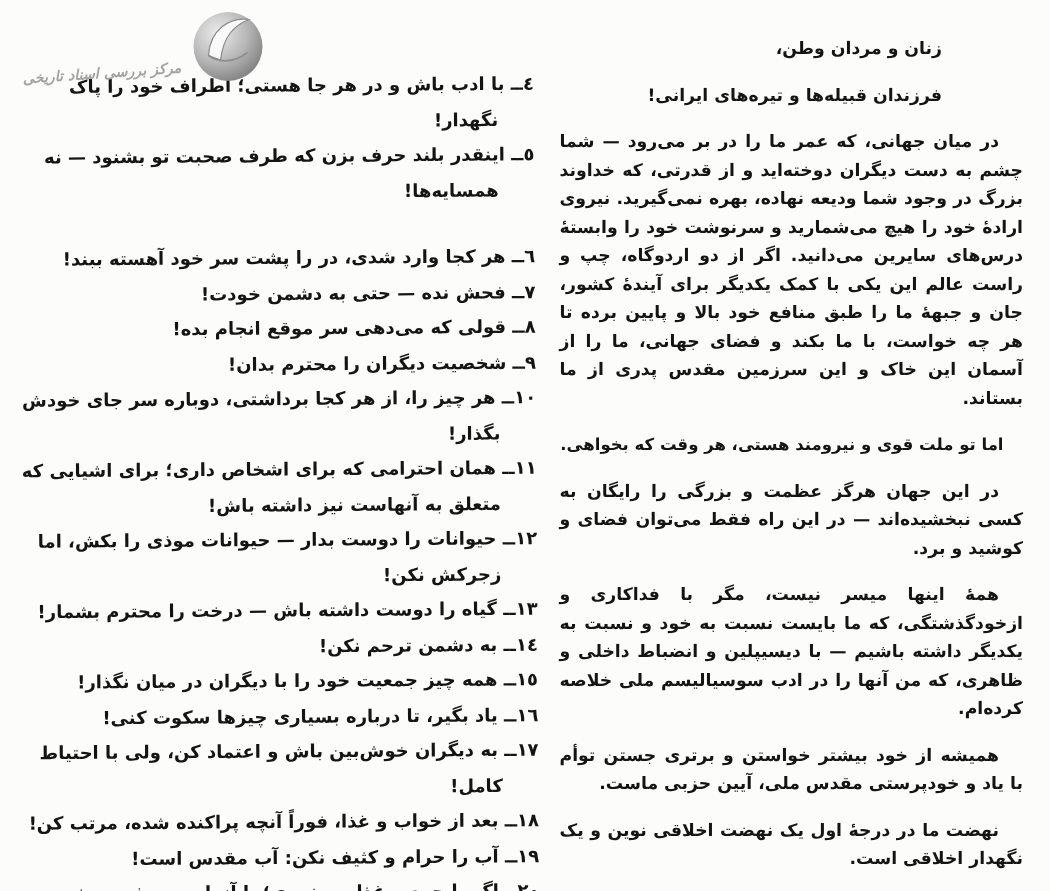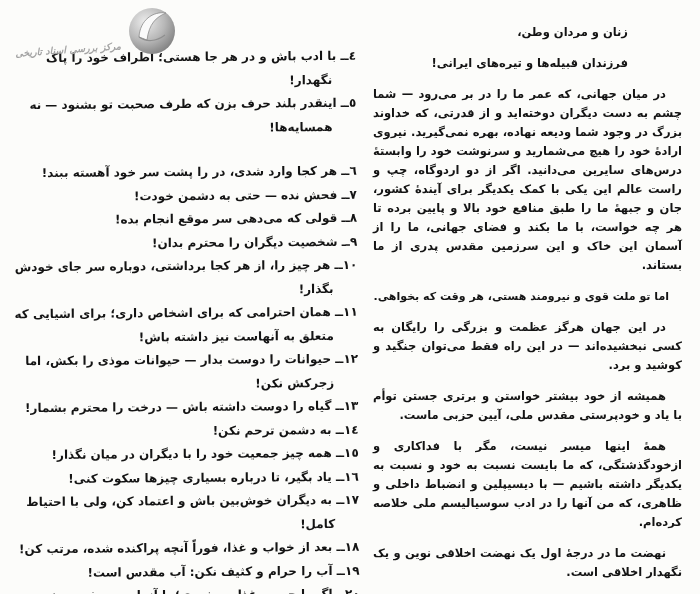--- a/index.html
+++ b/index.html
@@ -65,23 +65,23 @@
       <path d="M13 33 C20 38, 30 38, 39 31" fill="none" stroke="#8f8f8f" stroke-width="1.2"></path>
     </svg>
     <div class="stamp-text">مرکز بررسی اسناد تاریخی</div>
   </div>
 
   <div class="col-right">
     <p class="salute">زنان و مردان وطن،</p>
     <p class="salute">فرزندان قبیله‌ها و تیره‌های ایرانی!</p>
     <p class="para">در میان جهانی، که عمر ما را در بر می‌رود — شما چشم به دست دیگران دوخته‌اید و از قدرتی، که خداوند بزرگ در وجود شما ودیعه نهاده، بهره نمی‌گیرید. نیروی ارادهٔ خود را هیچ می‌شمارید و سرنوشت خود را وابستهٔ درس‌های سایرین می‌دانید. اگر از دو اردوگاه، چپ و راست عالم این یکی با کمک یکدیگر برای آیندهٔ کشور، جان و جبههٔ ما را طبق منافع خود بالا و پایین برده تا هر چه خواست، با ما بکند و فضای جهانی، ما را از آسمان این خاک و این سرزمین مقدس پدری از ما بستاند.</p>
     <p class="lead">اما تو ملت قوی و نیرومند هستی، هر وقت که بخواهی.</p>
-    <p class="para">در این جهان هرگز عظمت و بزرگی را رایگان به کسی نبخشیده‌اند — در این راه فقط می‌توان جنگید و کوشید و برد.</p>
+    <p class="para">در این جهان هرگز عظمت و بزرگی را رایگان به کسی نبخشیده‌اند — در این راه فقط می‌توان فضای و کوشید و برد.</p>
+    <p class="para">همهٔ اینها میسر نیست، مگر با فداکاری و ازخودگذشتگی، که ما بایست نسبت به خود و نسبت به یکدیگر داشته باشیم — با دیسیپلین و انضباط داخلی و ظاهری، که من آنها را در ادب سوسیالیسم ملی خلاصه کرده‌ام.</p>
     <p class="para">همیشه از خود بیشتر خواستن و برتری جستن توأم با یاد و خودپرستی مقدس ملی، آیین حزبی ماست.</p>
-    <p class="para">همهٔ اینها میسر نیست، مگر با فداکاری و ازخودگذشتگی، که ما بایست نسبت به خود و نسبت به یکدیگر داشته باشیم — با دیسیپلین و انضباط داخلی و ظاهری، که من آنها را در ادب سوسیالیسم ملی خلاصه کرده‌ام.</p>
     <p class="para">نهضت ما در درجهٔ اول یک نهضت اخلاقی نوین و یک نگهدار اخلاقی است.</p>
     <h2 class="section-heading">ادب سرافرازی ملی</h2>
 
   </div>
 
   <div class="col-left">
     <p class="item">٤ــ با ادب باش و در هر جا هستی؛ اطراف خود را پاک نگهدار!</p>
     <p class="item gap-after">٥ــ اینقدر بلند حرف بزن که طرف صحبت تو بشنود — نه همسایه‌ها!</p>
     <p class="item">٦ــ هر کجا وارد شدی، در را پشت سر خود آهسته ببند!</p>
     <p class="item">٧ــ فحش نده — حتی به دشمن خودت!</p>

